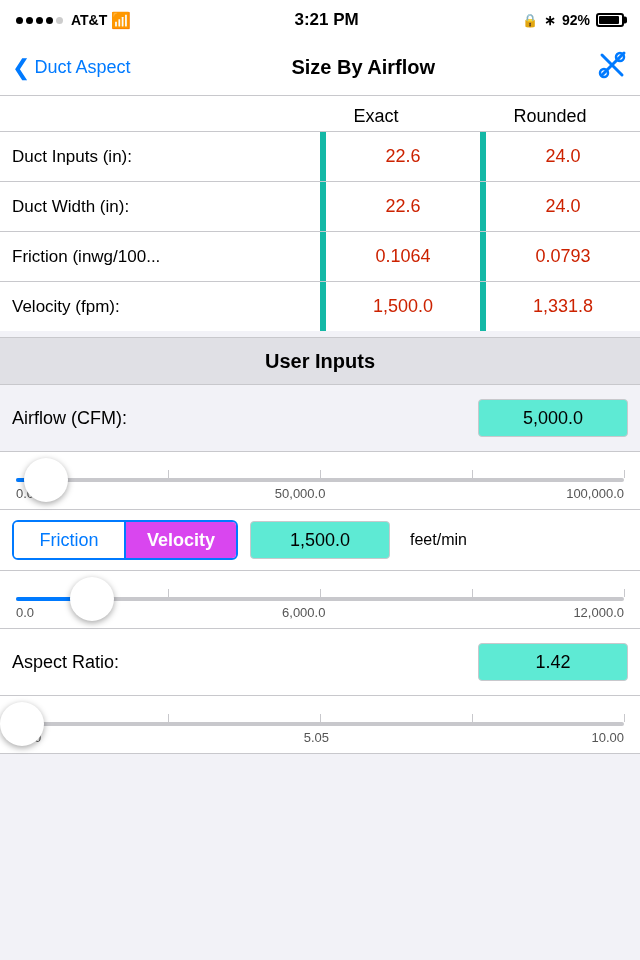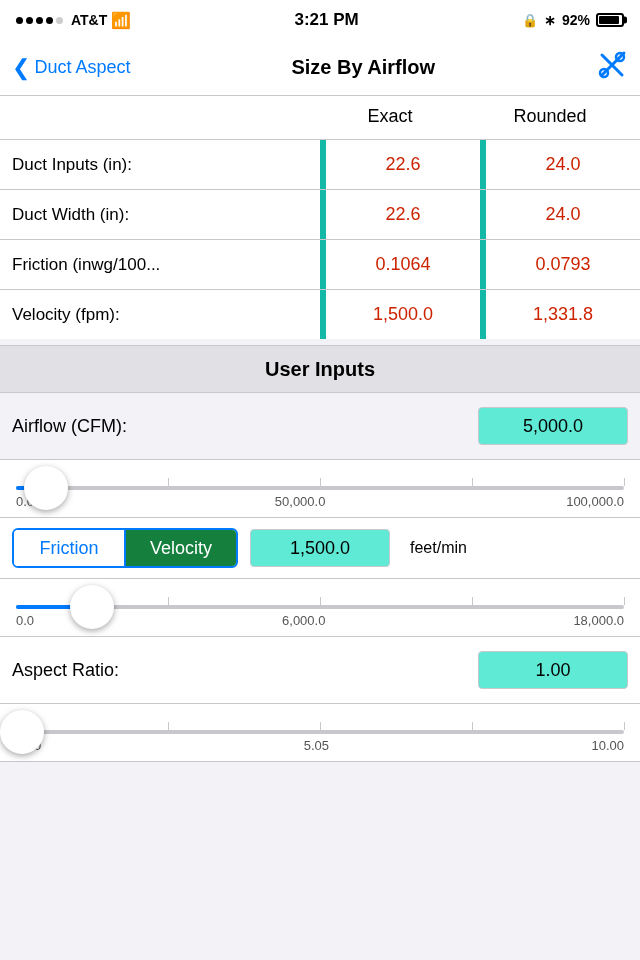--- a/index.html
+++ b/index.html
@@ -61,21 +61,22 @@
 
     
     .results-section {
       background: #fff;
       padding: 10px 0 0 0;
     }
     .results-header-row {
       display: flex;
       justify-content: flex-end;
       padding-right: 10px;
-      margin-bottom: 12px;
+      margin-bottom: 4px;
+      gap: 14px;
     }
     .col-header {
       width: 160px;
       text-align: center;
       font-size: 18px;
       color: #000;
     }
     .result-row {
       display: flex;
       align-items: center;
@@ -216,23 +217,23 @@
       align-items: center;
       justify-content: center;
       font-size: 18px;
       cursor: pointer;
     }
     .seg-option.inactive {
       background: #fff;
       color: #007AFF;
     }
     .seg-option.active {
-      background: #15803d;
+      background: #d946ef;
       color: #fff;
-      font-weight: 400;
+      font-weight: 700;
     }
     .seg-divider {
       width: 2px;
       background: #007AFF;
     }
 
     
     .aspect-row {
       display: flex;
       align-items: center;
@@ -382,28 +383,28 @@
       <div class="slider-tick" style="left:50%;"></div>
       <div class="slider-tick" style="left:25%;"></div>
       <div class="slider-tick" style="left:75%;"></div>
       <div class="slider-tick" style="left:100%;"></div>
       <div class="slider-thumb" style="left:12.5%;"></div>
     </div>
   </div>
   <div class="slider-labels">
     <span>0.0</span>
     <span>6,000.0</span>
-    <span>18,000.0</span>
+    <span>12,000.0</span>
   </div>
 </div>
 
 <div class="aspect-row">
   <div class="input-label">Aspect Ratio:</div>
   <div class="input-box">
-    <span>1.00</span>
+    <span>1.42</span>
   </div>
 </div>
 
 <div class="slider-container">
   <div class="slider-area">
     <div class="slider-track">
       <div class="slider-fill" style="width:1%;"></div>
       <div class="slider-tick" style="left:50%;"></div>
       <div class="slider-tick" style="left:25%;"></div>
       <div class="slider-tick" style="left:75%;"></div>

